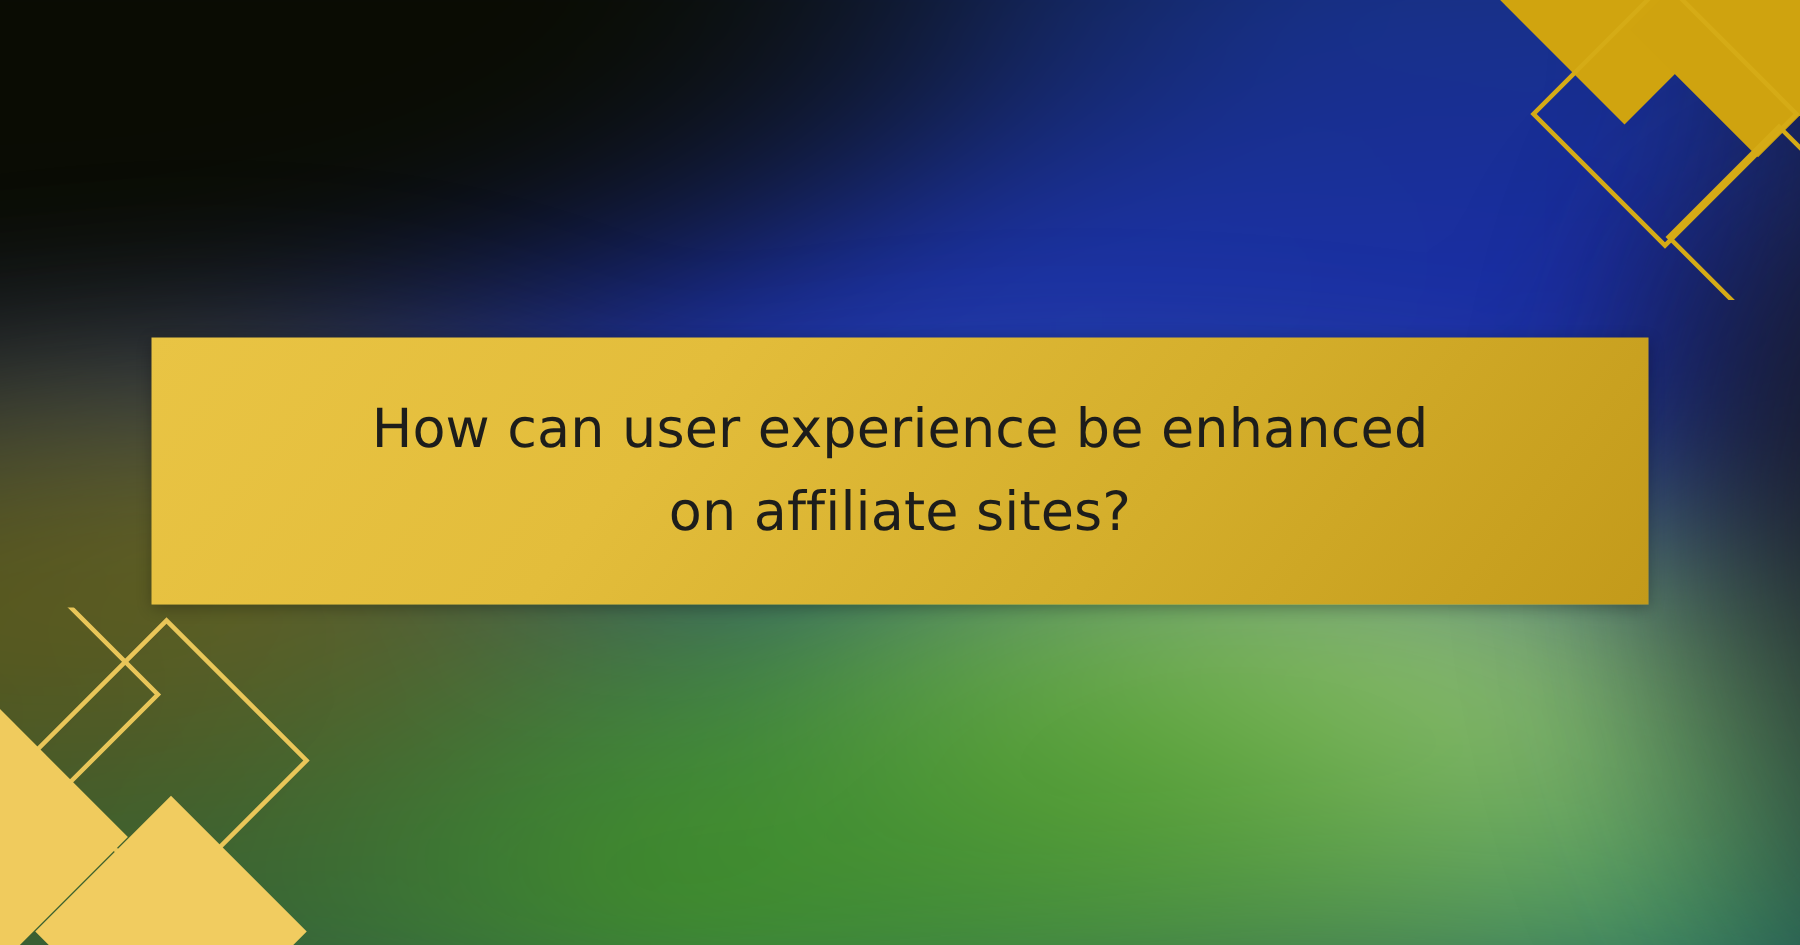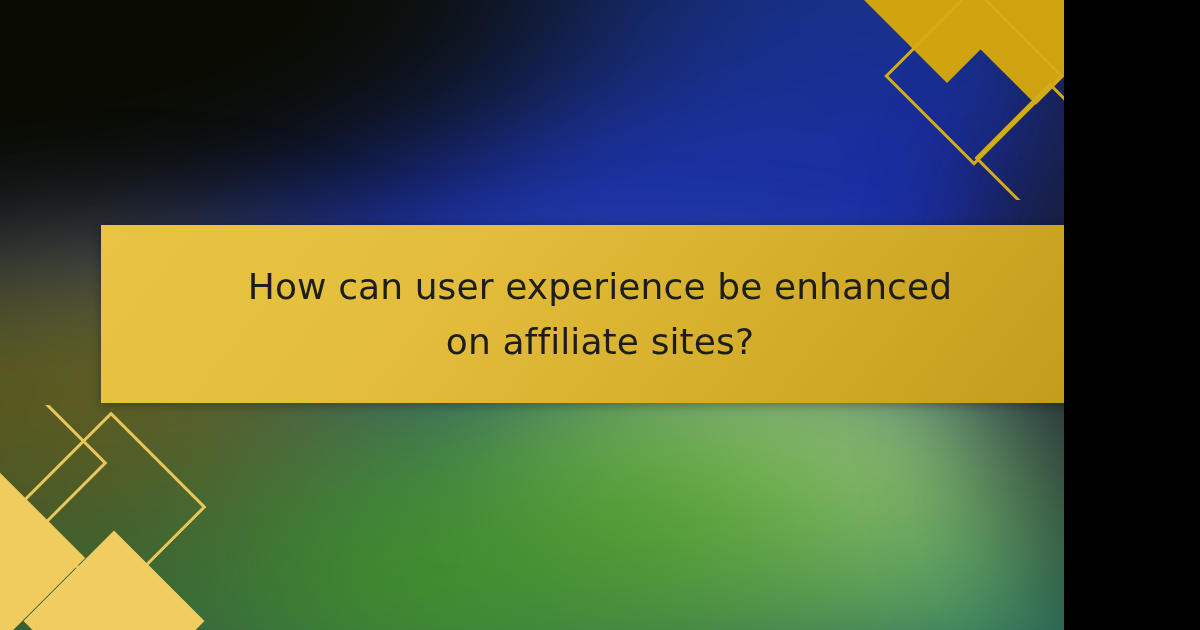--- a/index.html
+++ b/index.html
@@ -3,21 +3,21 @@
 <meta charset="utf-8">
 <title>Quote Card</title>
 <style>
   html, body {
     margin: 0;
     padding: 0;
     background: #000;
   }
   #stage {
     position: relative;
-    width: 1064px;
+    width: 1200px;
     height: 630px;
     overflow: hidden;
     font-family: "DejaVu Sans", "Liberation Sans", sans-serif;
   }
 
   
   .bg-root {
     position: absolute;
     inset: 0;
     background: #0b1030;

